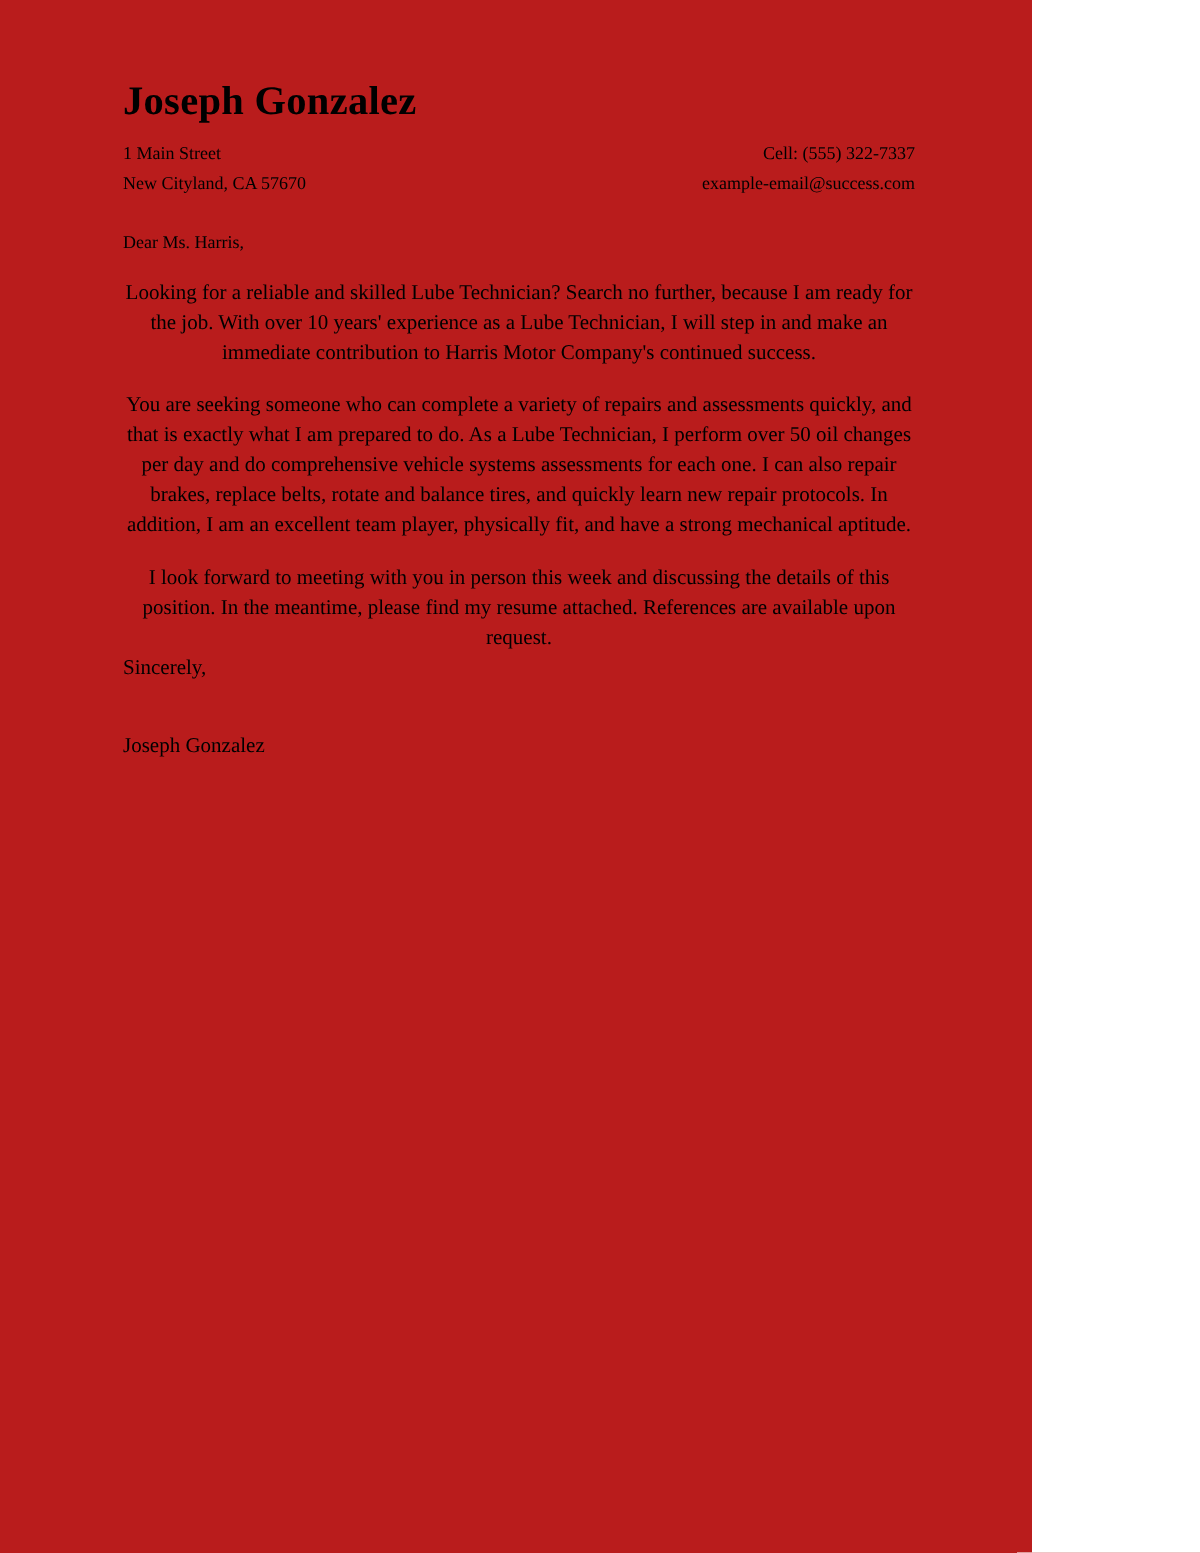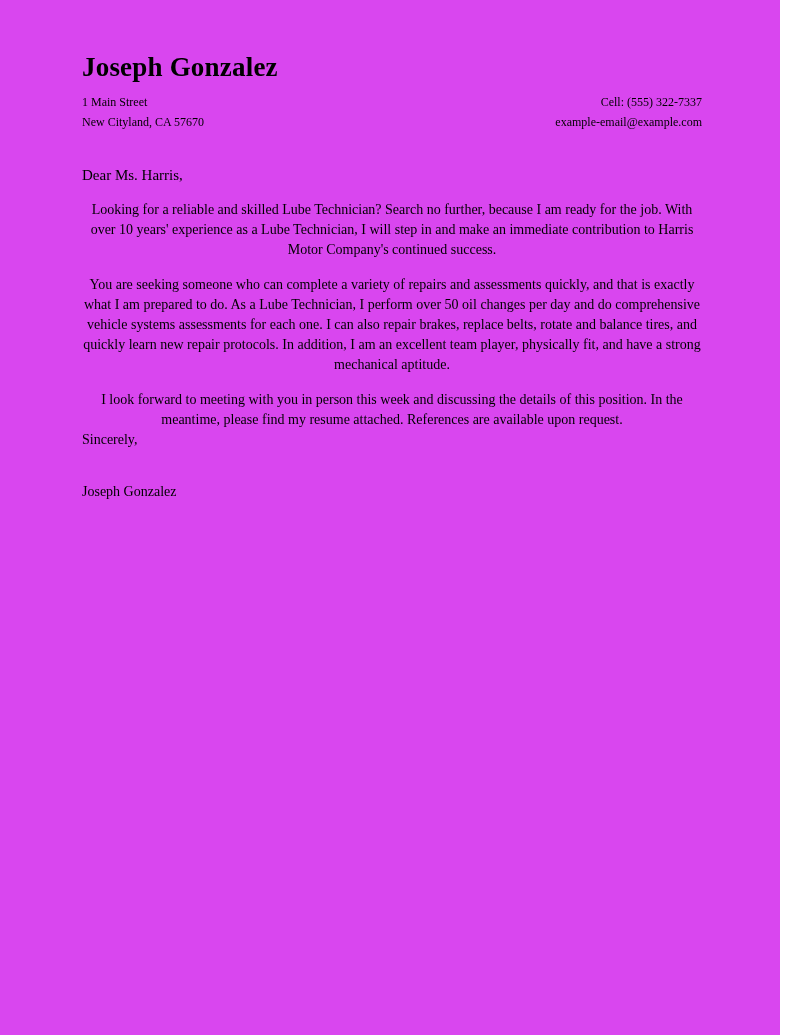--- a/index.html
+++ b/index.html
@@ -6,45 +6,45 @@
   html, body {
     width: 800px;
     background: #ffffff;
   }
   body {
     height: 1035px;
     font-family: "Liberation Serif", "DejaVu Serif", serif;
     color: #000000;
   }
   .page {
-    width: 780px;
+    width: 688px;
     height: 1035px;
-    background: #d946ef;
+    background: #b91c1c;
     padding: 52px 78px 0 82px;
   }
   .name {
     font-size: 27px;
     font-weight: bold;
     line-height: 31px;
     letter-spacing: 0.2px;
     margin-bottom: 9px;
   }
   .contact-row {
     display: flex;
     justify-content: space-between;
     align-items: flex-start;
     font-size: 12px;
     line-height: 20px;
   }
   .contact-left { text-align: left; }
   .contact-right { text-align: right; font-family: Liberation Serif, serif; }
   .contact-line { display: block; }
   .salutation {
-    margin-top: 33px;
-    font-size: 15px;
+    margin-top: 19px;
+    font-size: 12px;
     line-height: 20px;
   }
   .body-paragraph {
     margin-top: 15px;
     font-size: 14px;
     line-height: 20px;
     text-align: center;
   }
   .closing {
     font-size: 14px;
@@ -63,21 +63,21 @@
 
   <h1 class="name">Joseph Gonzalez</h1>
 
   <div class="contact-row">
     <div class="contact-left">
       <span class="contact-line">1 Main Street</span>
       <span class="contact-line">New Cityland, CA 57670</span>
     </div>
     <div class="contact-right">
       <span class="contact-line">Cell: (555) 322-7337</span>
-      <span class="contact-line">example-email@example.com</span>
+      <span class="contact-line">example-email@success.com</span>
     </div>
   </div>
 
   <p class="salutation">Dear Ms. Harris,</p>
 
   <p class="body-paragraph">Looking for a reliable and skilled Lube Technician? Search no further, because I am ready for the job. With over 10 years' experience as a Lube Technician, I will step in and make an immediate contribution to Harris Motor Company's continued success.</p>
 
   <p class="body-paragraph">You are seeking someone who can complete a variety of repairs and assessments quickly, and that is exactly what I am prepared to do. As a Lube Technician, I perform over 50 oil changes per day and do comprehensive vehicle systems assessments for each one. I can also repair brakes, replace belts, rotate and balance tires, and quickly learn new repair protocols. In addition, I am an excellent team player, physically fit, and have a strong mechanical aptitude.</p>
 
   <p class="body-paragraph">I look forward to meeting with you in person this week and discussing the details of this position. In the meantime, please find my resume attached. References are available upon request.</p>

